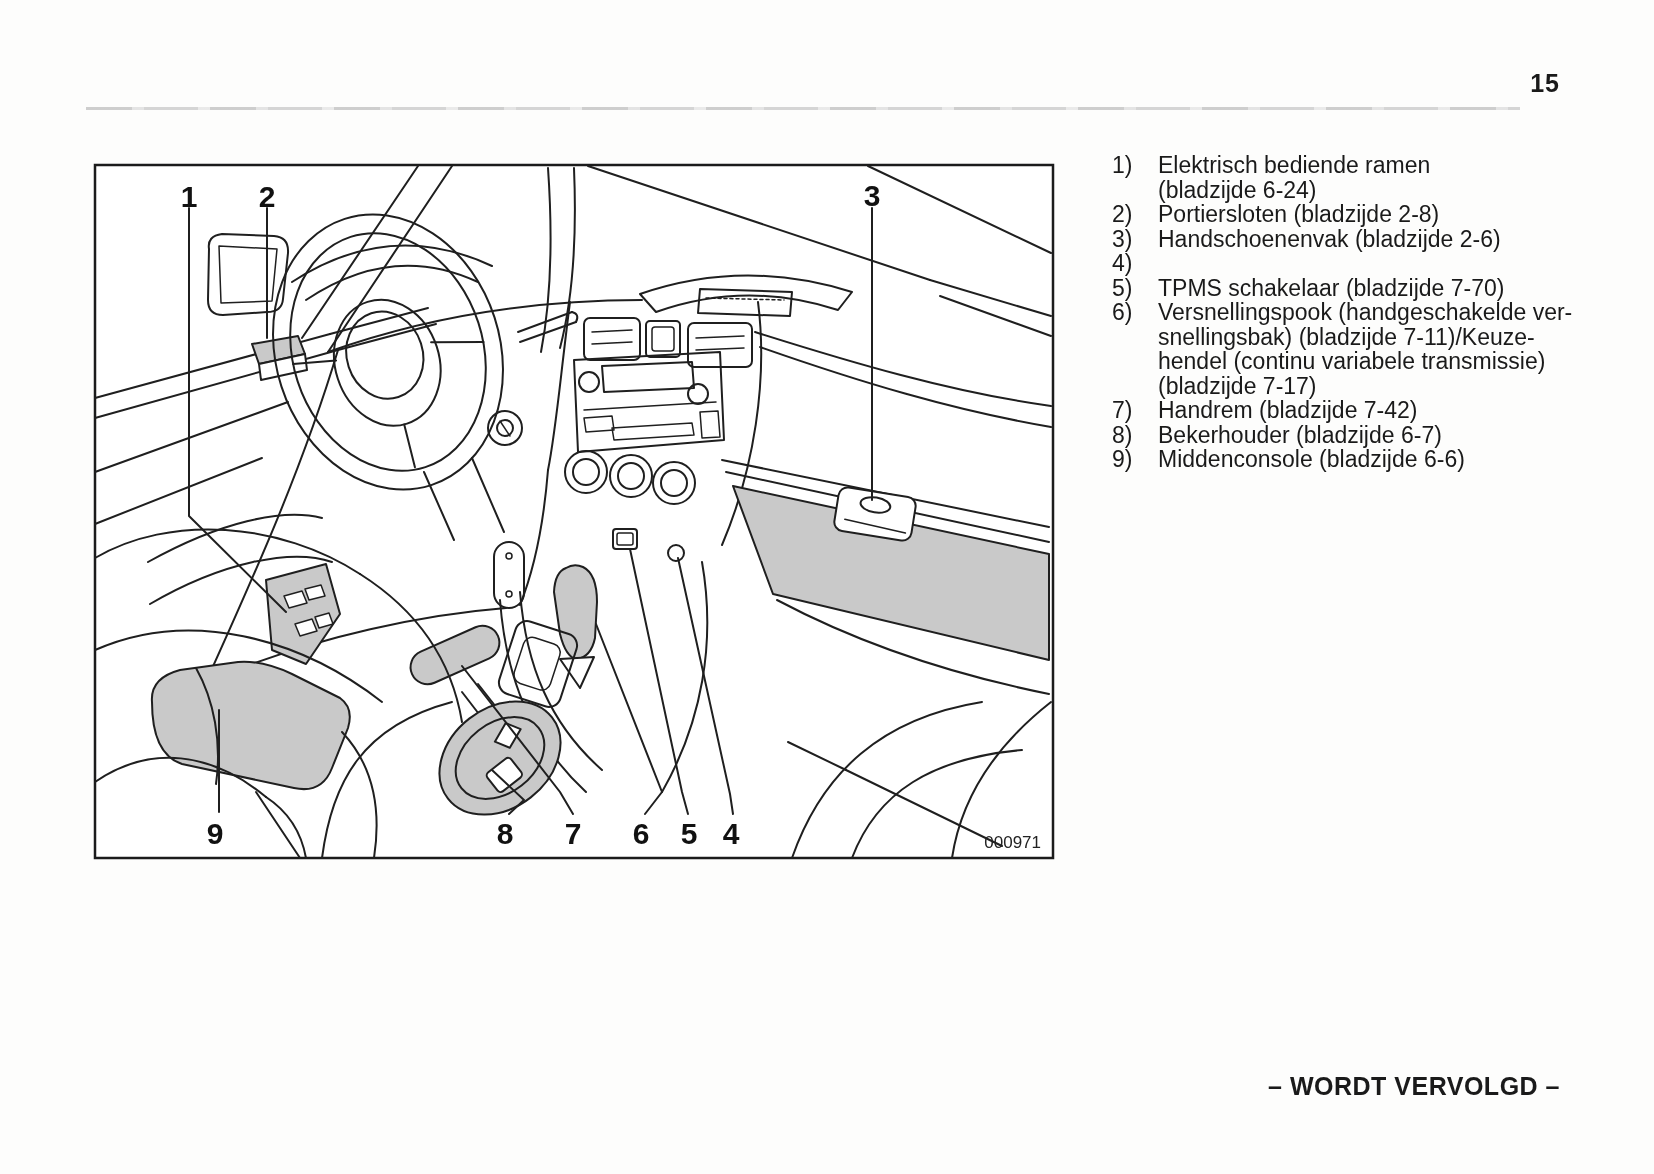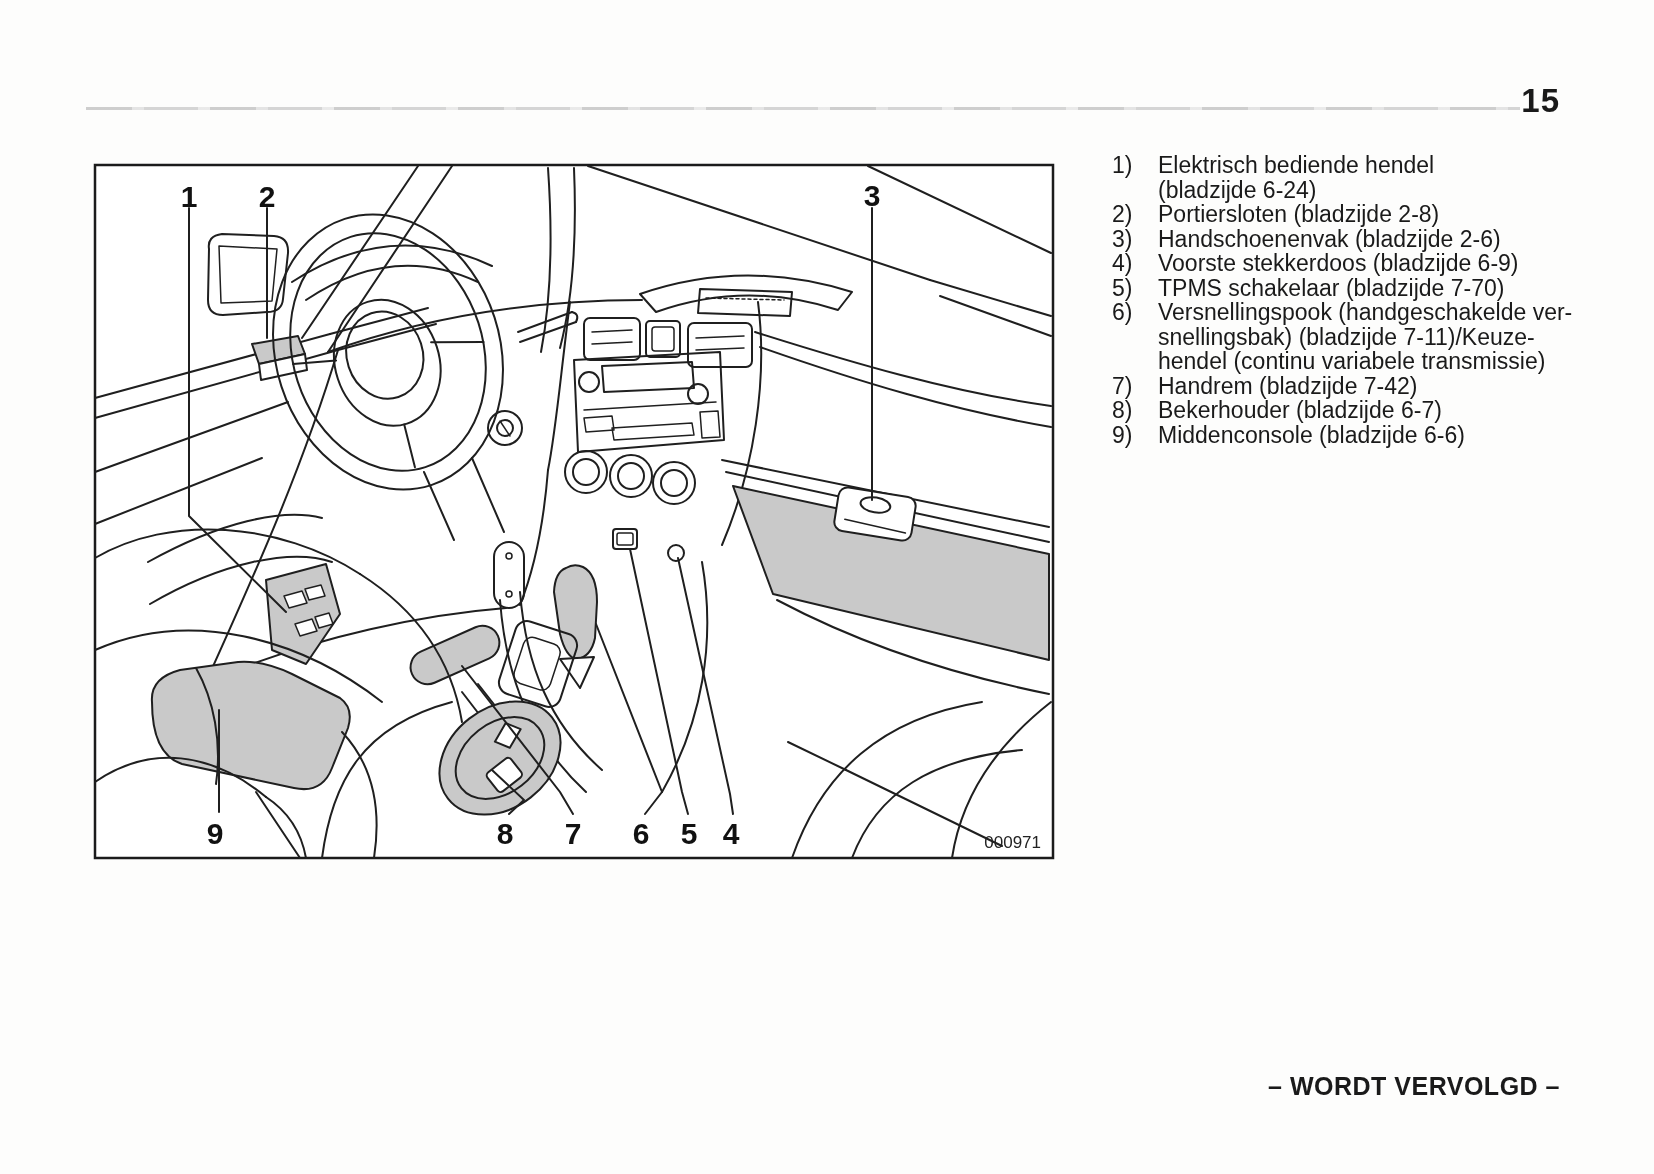--- a/index.html
+++ b/index.html
@@ -5,22 +5,22 @@
   html,body{margin:0;padding:0;background:#e9e9e9;}
   .page{
     position:relative;width:1654px;height:1174px;background:#fdfdfc;
     font-family:"Liberation Sans",sans-serif;color:#1a1a1a;overflow:hidden;
   }
   .rule{
     position:absolute;left:86px;top:107px;width:1434px;height:3px;opacity:.8;
     background:repeating-linear-gradient(90deg,#c2c2c2 0 46px,#dedede 46px 58px,#cbcbcb 58px 112px,#e5e5e5 112px 124px);
   }
   .pagenum{
-    position:absolute;top:82px;left:1400px;width:160px;text-align:right;
-    font-size:33px;font-weight:bold;letter-spacing:1px;
+    position:absolute;top:69px;left:1400px;width:160px;text-align:right;
+    font-size:25px;font-weight:bold;letter-spacing:1px;
   }
   .figure{
     position:absolute;left:93px;top:163px;width:962px;height:697px;
   }
   .legend{
     position:absolute;left:1112px;top:153px;font-size:23px;line-height:24.5px;
   }
   .legend-row{display:flex;}
   .legend-num{flex:0 0 46px;width:46px;}
   .legend-lines div{white-space:nowrap;}
@@ -220,54 +220,52 @@
       <text x="689" y="844">5</text>
       <text x="731" y="844">4</text>
     </g>
     <text x="1041" y="848" font-size="17" fill="#222222" text-anchor="end">000971</text>
   </svg>
 
   <div class="legend">
       <div class="legend-row">
         <div class="legend-num">1)</div>
         <div class="legend-lines">
-          <div>Elektrisch bediende hendel</div>
+          <div>Elektrisch bediende ramen</div>
           <div>(bladzijde 6-24)</div>
         </div>
       </div>
       <div class="legend-row">
         <div class="legend-num">2)</div>
         <div class="legend-lines">
           <div>Portiersloten (bladzijde 2-8)</div>
         </div>
       </div>
       <div class="legend-row">
         <div class="legend-num">3)</div>
         <div class="legend-lines">
           <div>Handschoenenvak (bladzijde 2-6)</div>
         </div>
       </div>
       <div class="legend-row">
         <div class="legend-num">4)</div>
-        <div class="legend-lines">
-          <div>Voorste stekkerdoos (bladzijde 6-9)</div>
-        </div>
       </div>
       <div class="legend-row">
         <div class="legend-num">5)</div>
         <div class="legend-lines">
           <div>TPMS schakelaar (bladzijde 7-70)</div>
         </div>
       </div>
       <div class="legend-row">
         <div class="legend-num">6)</div>
         <div class="legend-lines">
           <div>Versnellingspook (handgeschakelde ver-</div>
           <div>snellingsbak) (bladzijde 7-11)/Keuze-</div>
           <div>hendel (continu variabele transmissie)</div>
+          <div>(bladzijde 7-17)</div>
         </div>
       </div>
       <div class="legend-row">
         <div class="legend-num">7)</div>
         <div class="legend-lines">
           <div>Handrem (bladzijde 7-42)</div>
         </div>
       </div>
       <div class="legend-row">
         <div class="legend-num">8)</div>

